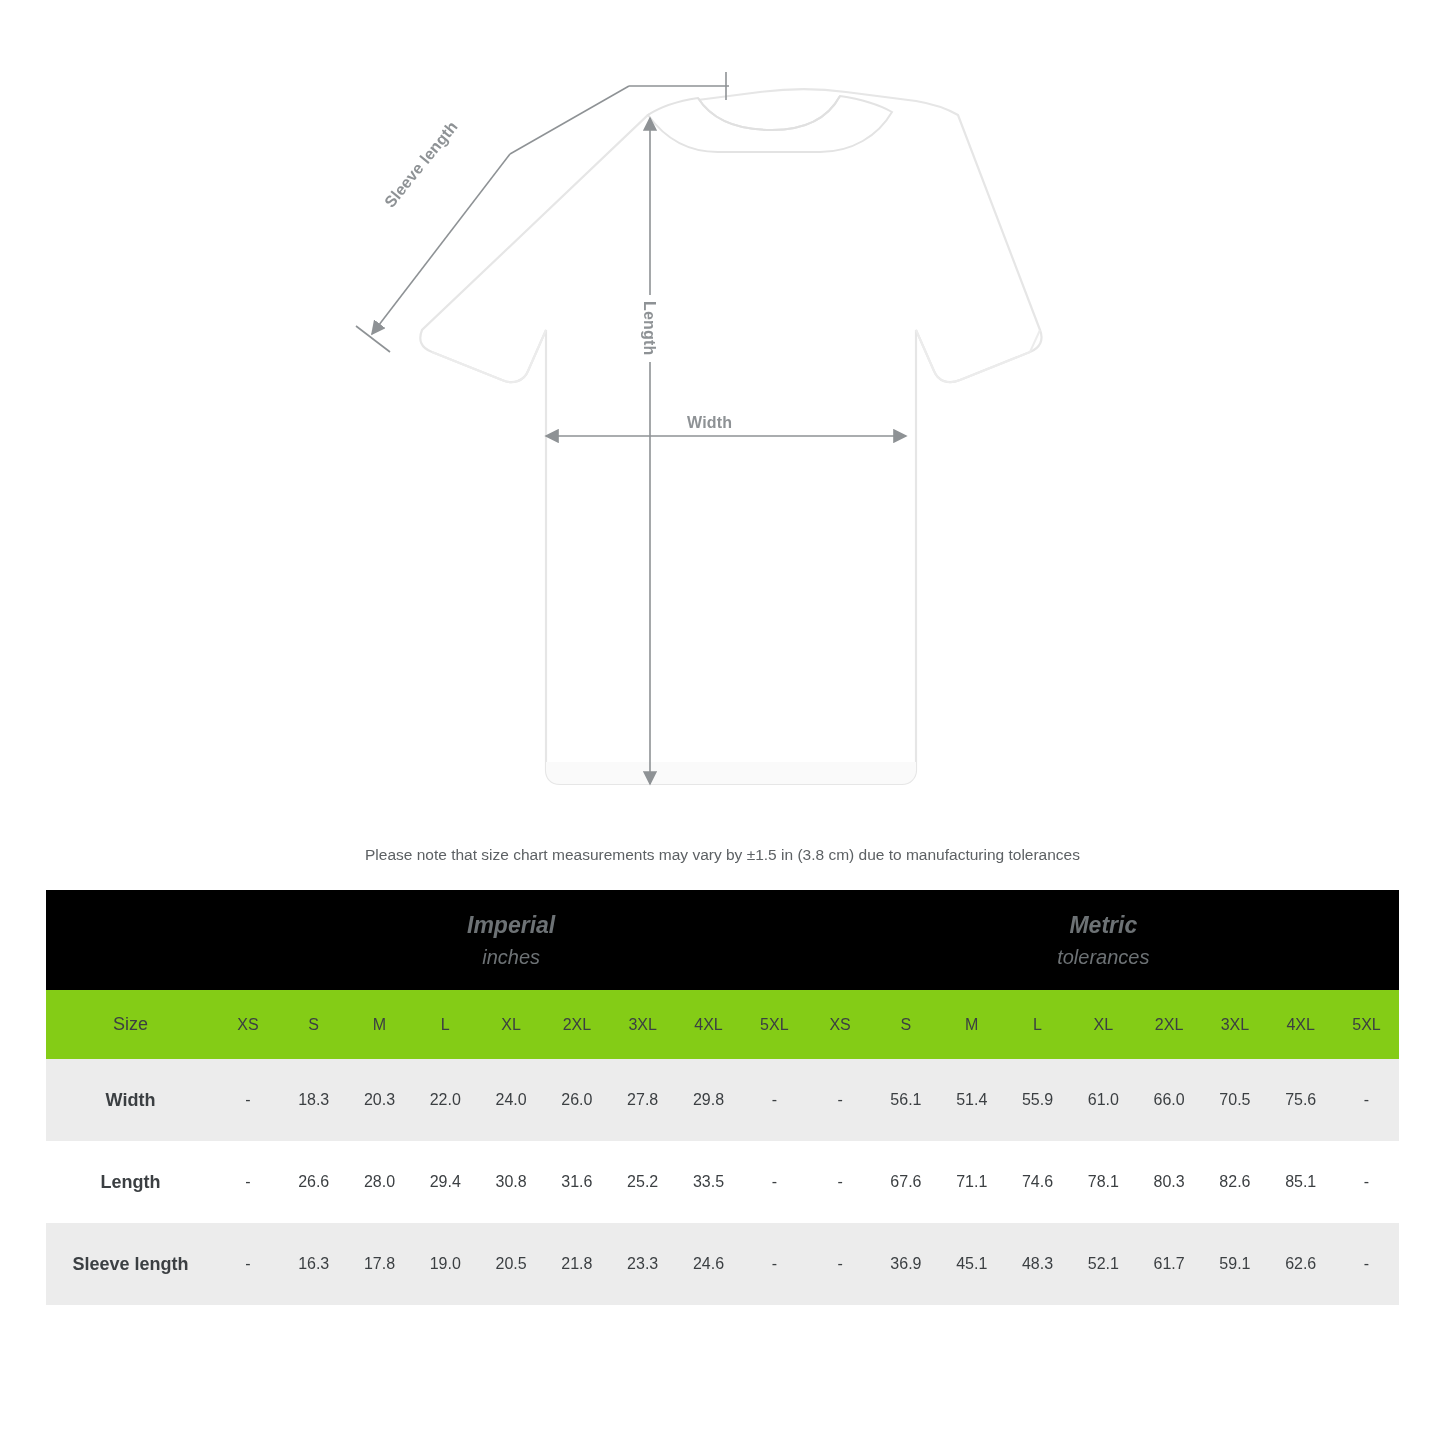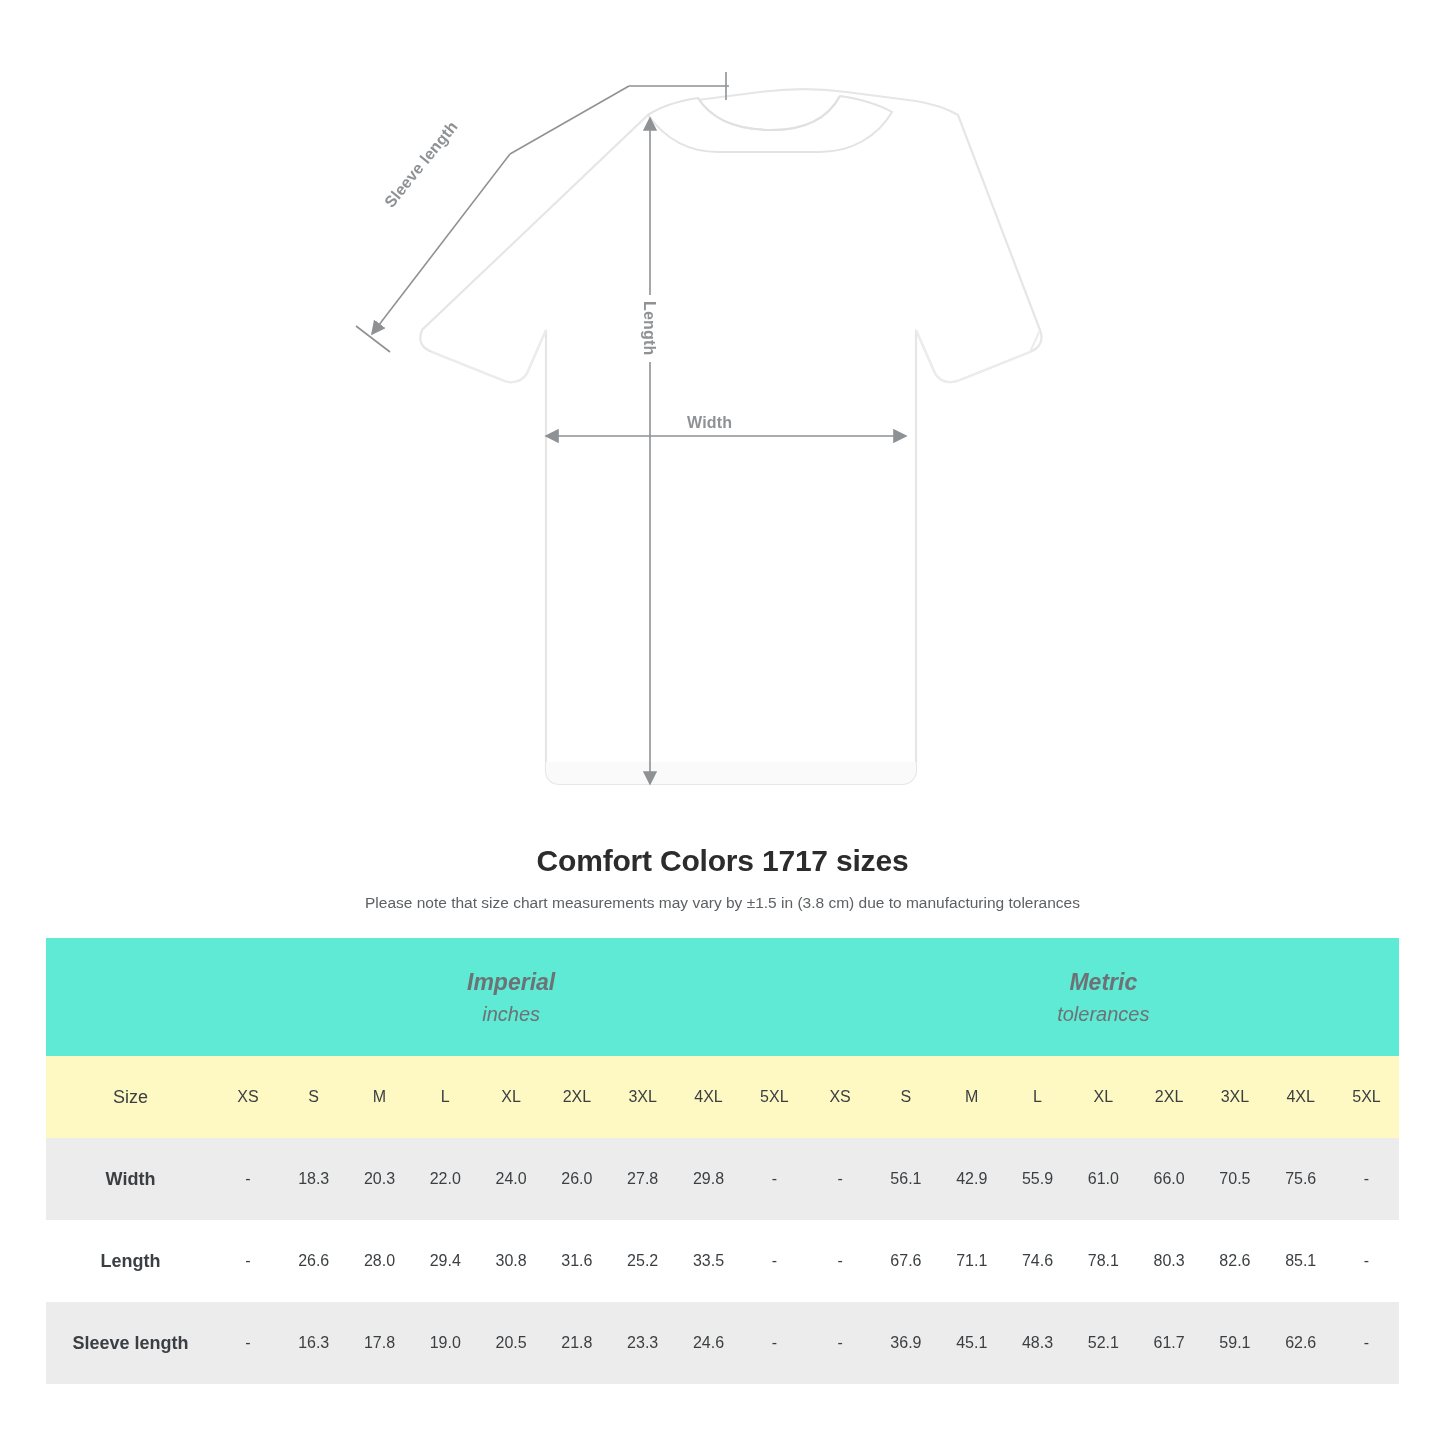--- a/index.html
+++ b/index.html
@@ -79,40 +79,40 @@
     table-layout: fixed;
   }
   table.size-table td, table.size-table th {
     text-align: center;
     font-size: 16px;
     color: #3b3f42;
     font-weight: normal;
     padding: 0;
   }
   .unit-row td {
-    background: #5eead4;
-    height: 118px;
+    background: #000000;
+    height: 100px;
     vertical-align: middle;
   }
   .unit-name {
     font-size: 23px;
     font-style: italic;
     font-weight: bold;
     color: #6d7275;
     line-height: 1.25;
   }
   .unit-sub {
     font-size: 20px;
     font-style: italic;
     color: #6d7275;
     margin-top: 6px;
   }
   .hdr-row td {
-    background: #fef9c3;
-    height: 82px;
+    background: #84cc16;
+    height: 69px;
     font-weight: bold;
     color: #3b3f42;
     font-size: 17px;
   }
   .hdr-row td.rowlabel {
     font-size: 18px;
   }
   .data-row td {
     height: 82px;
     font-size: 17px;
@@ -182,21 +182,20 @@
     <line x1="510" y1="154" x2="372" y2="334" stroke="#8e9295" stroke-width="1.6" marker-end="url(#arrow-end)"></line>
     <line x1="356" y1="326" x2="390" y2="352" stroke="#8e9295" stroke-width="1.6"></line>
   </svg>
 
   <div class="dim-label width-label">Width</div>
   <div class="dim-label length-label">Length</div>
   <div class="dim-label sleeve-label">Sleeve length</div>
 </div>
 
 <div class="title-block">
-  <div class="chart-title">Comfort Colors 1717 sizes</div>
   <div class="chart-note">Please note that size chart measurements may vary by ±1.5 in (3.8 cm) due to manufacturing tolerances</div>
 </div>
 
 <div class="table-wrap">
   <table class="size-table">
     <colgroup>
       <col class="col-label">
       <col class="col-cell">
         <col class="col-cell">
         <col class="col-cell">
@@ -257,21 +256,21 @@
         <td>18.3</td>
         <td>20.3</td>
         <td>22.0</td>
         <td>24.0</td>
         <td>26.0</td>
         <td>27.8</td>
         <td>29.8</td>
         <td>-</td>
         <td>-</td>
         <td>56.1</td>
-        <td>42.9</td>
+        <td>51.4</td>
         <td>55.9</td>
         <td>61.0</td>
         <td>66.0</td>
         <td>70.5</td>
         <td>75.6</td>
         <td>-</td>
       </tr>
 
       <tr class="data-row plain">
         <td class="rowlabel">Length</td>

